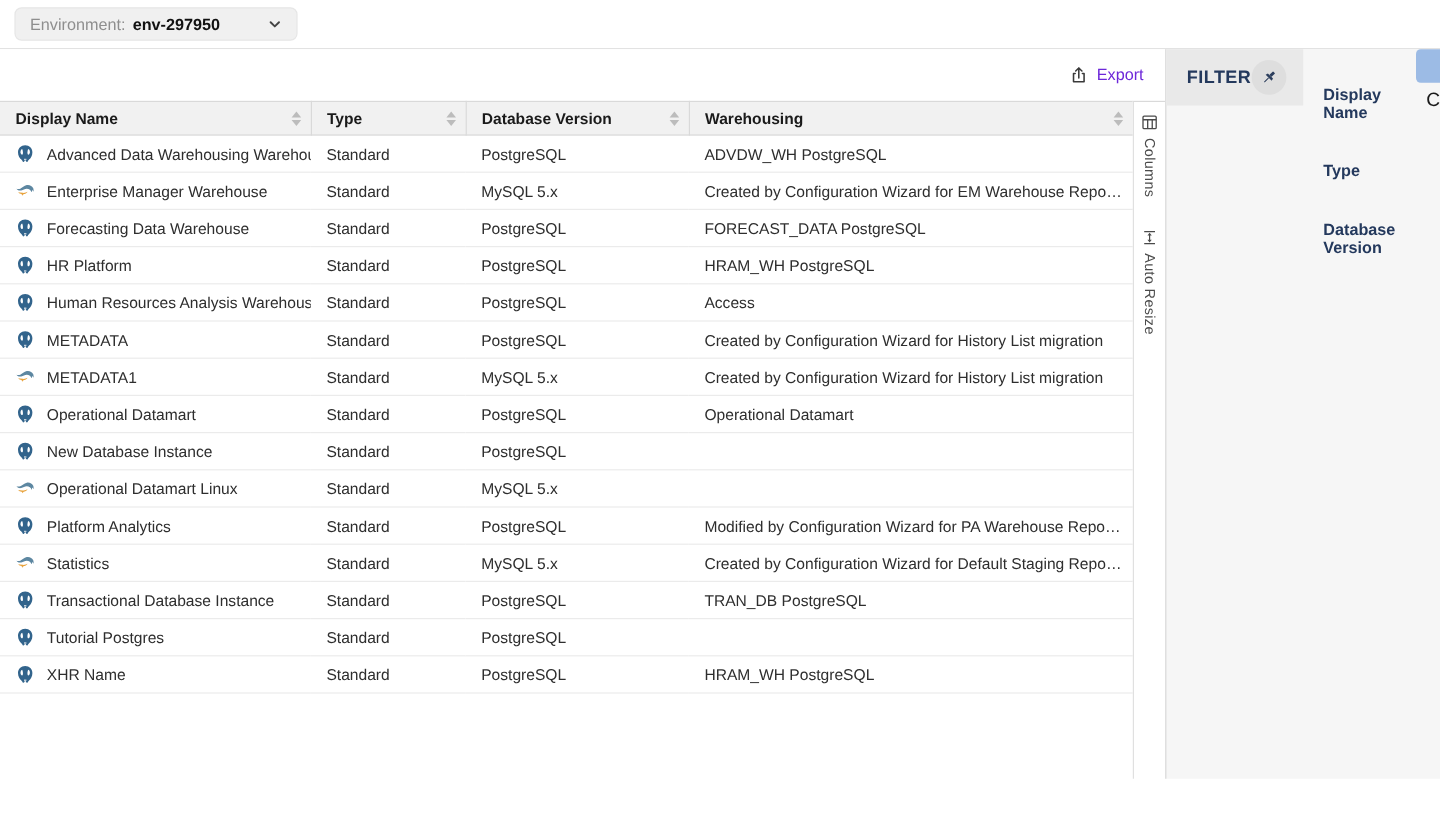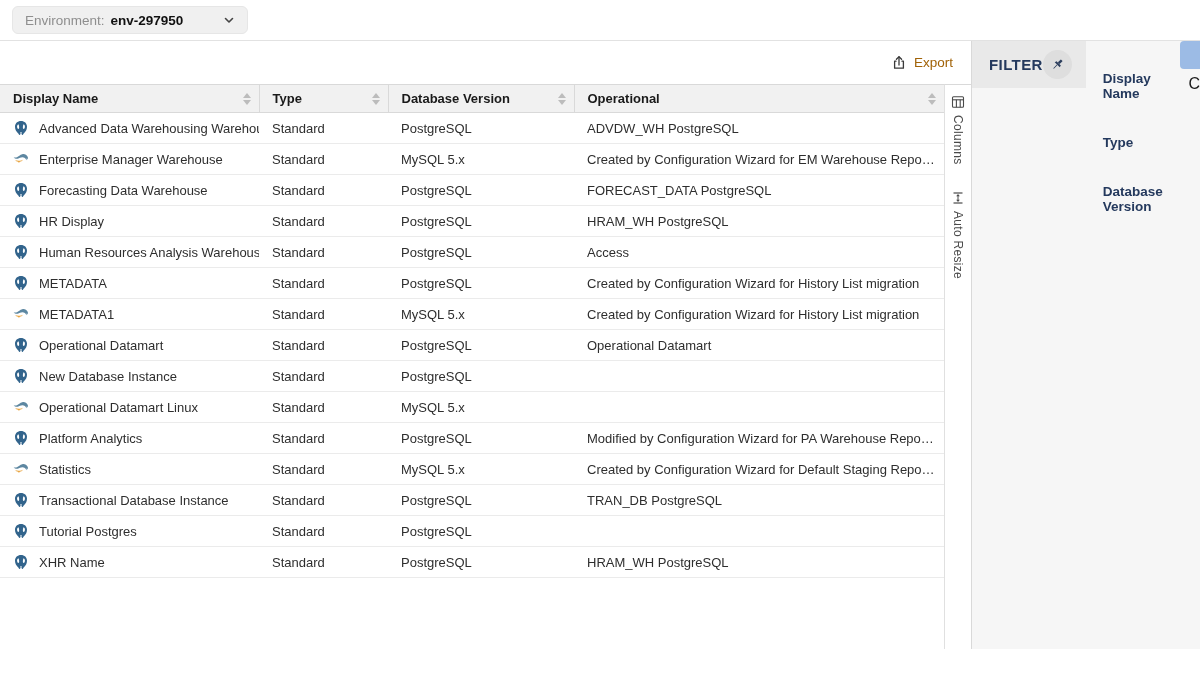--- a/index.html
+++ b/index.html
@@ -13,21 +13,21 @@
   .env-label { color:#8e8e8e; font-size:13.5px; }
   .env-value { color:#111; font-size:13.5px; font-weight:700; }
   .env-chevron { margin-left:auto; display:flex; }
 
   
   .main { display:flex; height:656px; }
   .content { flex:1; display:flex; flex-direction:column; background:#fff; min-width:0; }
 
   .toolbar { height:43px; display:flex; justify-content:flex-end; align-items:center; padding-right:18px; }
   .export-btn { display:flex; align-items:center; gap:7px; background:none; border:none; cursor:pointer;
-                font-family:inherit; font-size:13.5px; color:#a16207; }
+                font-family:inherit; font-size:13.5px; color:#6d28d9; }
 
   .table-area { flex:1; display:flex; min-height:0; }
   .grid-wrap { flex:1; min-width:0; }
   table.grid { width:100%; border-collapse:collapse; table-layout:fixed; }
   .grid thead th { background:#f1f1f1; border-top:1px solid #d9d9d9; border-bottom:1px solid #d9d9d9;
                    border-right:1px solid #d9d9d9; height:28px; padding:0 8px 0 13px; text-align:left;
                    font-size:13px; font-weight:700; color:#1a1a1a; cursor:pointer; }
   .grid thead th:last-child { border-right:none; }
   .th-inner { display:flex; align-items:center; justify-content:space-between; }
   .sort { display:flex; flex-direction:column; align-items:center; gap:2px; }
@@ -124,21 +124,21 @@
                   <span class="th-inner">
                       <span>Database Version</span>
                   <span class="sort">
                         <span class="up"></span>
                         <span class="dn"></span>
                       </span>
                     </span>
                 </th>
                 <th>
                   <span class="th-inner">
-                      <span>Operational</span>
+                      <span>Warehousing</span>
                   <span class="sort">
                         <span class="up"></span>
                         <span class="dn"></span>
                       </span>
                     </span>
                 </th>
               </tr>
             </thead>
             <tbody>
 
@@ -202,21 +202,21 @@
                   <span class="name-cell">
                     <span class="db-icon">
                       <svg width="16" height="16" viewBox="0 0 16 16">
                         <path fill="#32648c" d="M8 1C4.5 1 2 3.4 2 6.8c0 2.8 1.4 5 2.8 6.2.8.7 1 1.6 1.4 1.9.3.2.8.1 1-.3l.5-1h.6l.5 1c.2.4.7.5 1 .3.4-.3.6-1.2 1.4-1.9C12.6 11.8 14 9.6 14 6.8 14 3.4 11.5 1 8 1z"></path>
                         <path fill="#fff" d="M5.4 4.2c-.9.5-1.4 1.5-1.3 2.7.1 1.1.7 2 1.3 2 .5 0 .8-.8.7-2-.1-1.1-.3-2.3-.7-2.7z"></path>
                         <path fill="#fff" d="M10.6 4.2c.9.5 1.4 1.5 1.3 2.7-.1 1.1-.7 2-1.3 2-.5 0-.8-.8-.7-2 .1-1.1.3-2.3.7-2.7z"></path>
                         <path fill="#fff" d="M7 12.2h2v1.2H7z" opacity=".7"></path>
                       </svg>
                     </span>
 
-                    <span>HR Display</span>
+                    <span>HR Platform</span>
                   </span>
                 </td>
                 <td>Standard</td>
                 <td>PostgreSQL</td>
                 <td>HRAM_WH PostgreSQL</td>
               </tr>
                 <tr>
                 <td>
                   <span class="name-cell">
                     <span class="db-icon">

